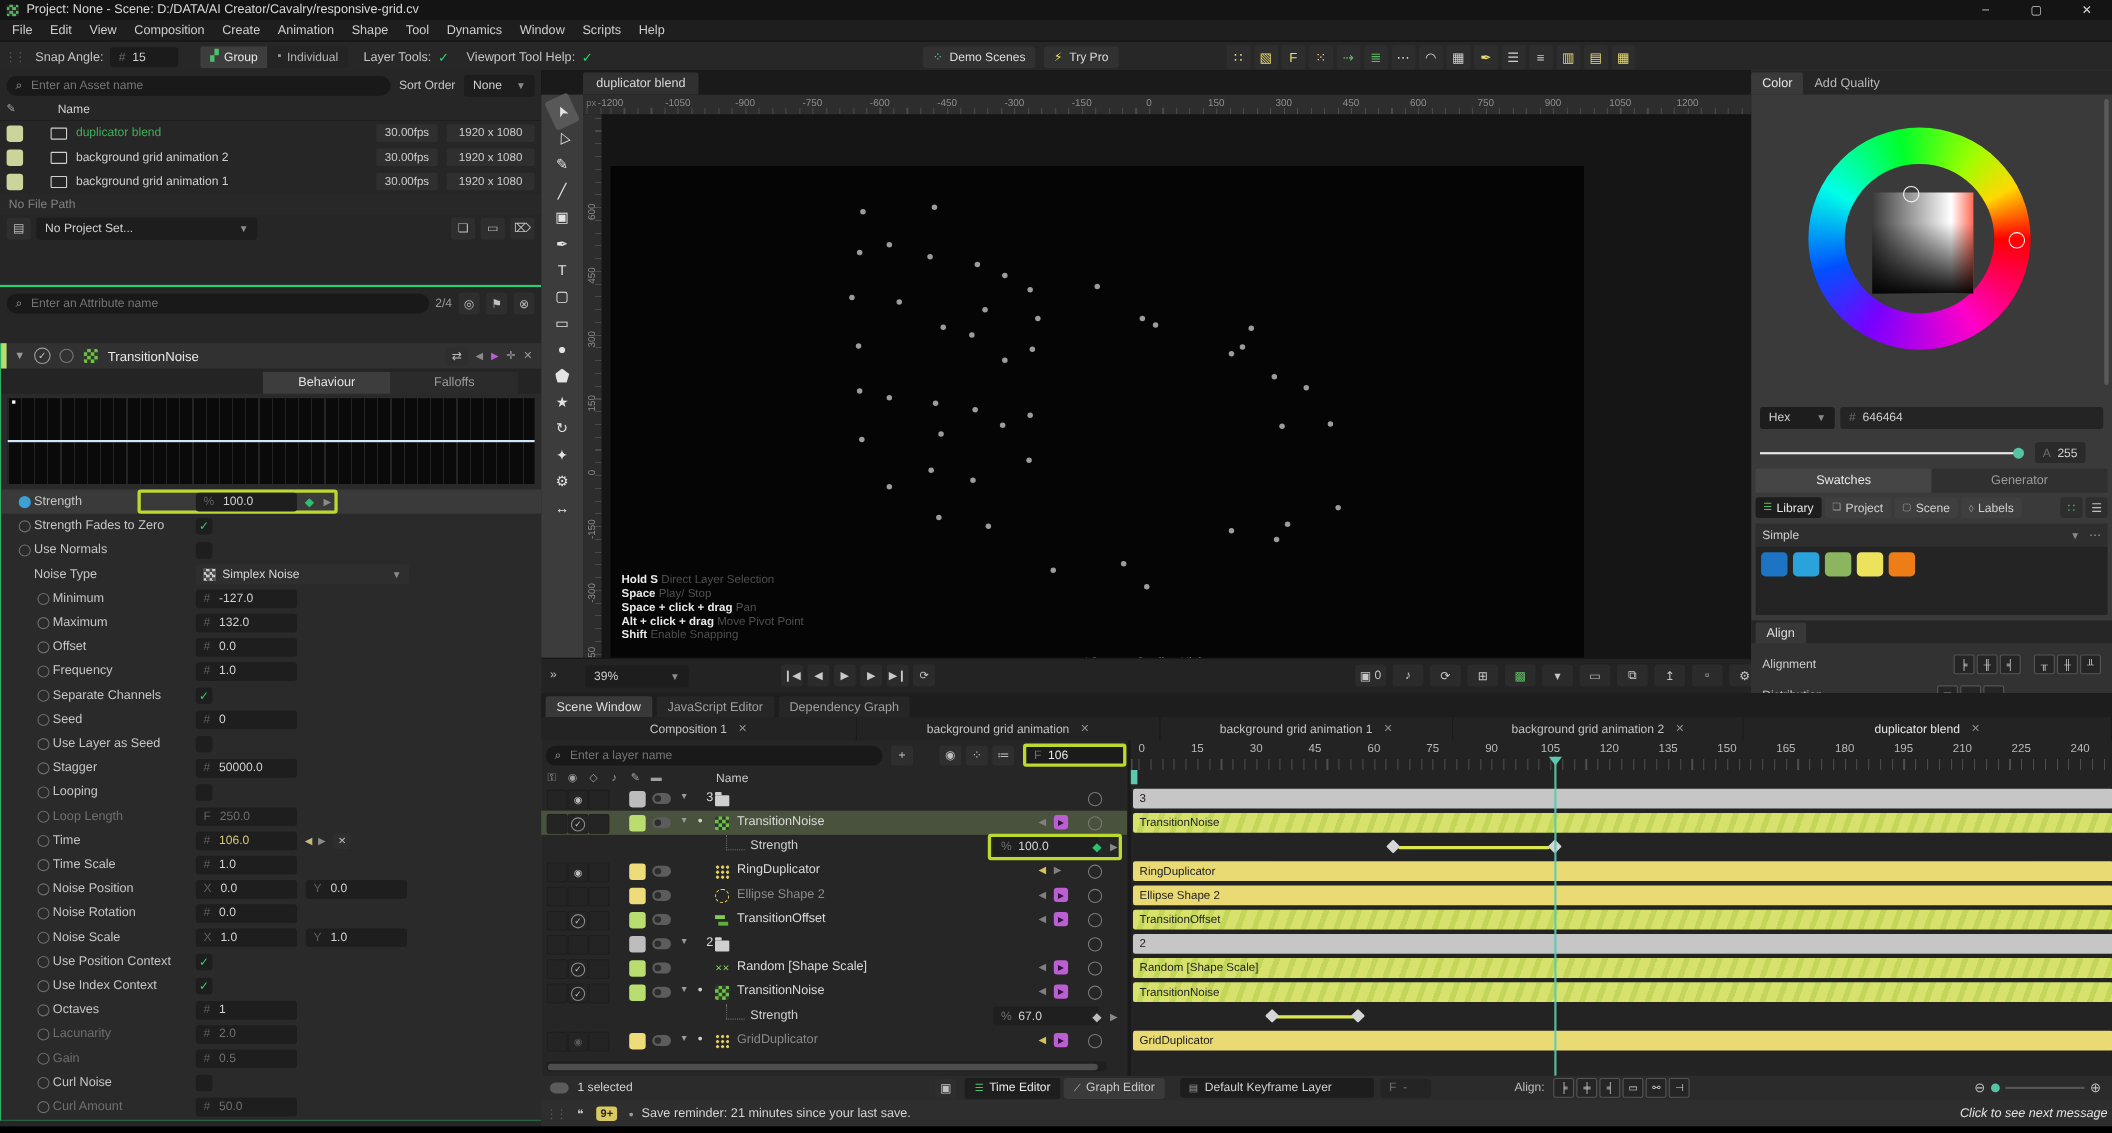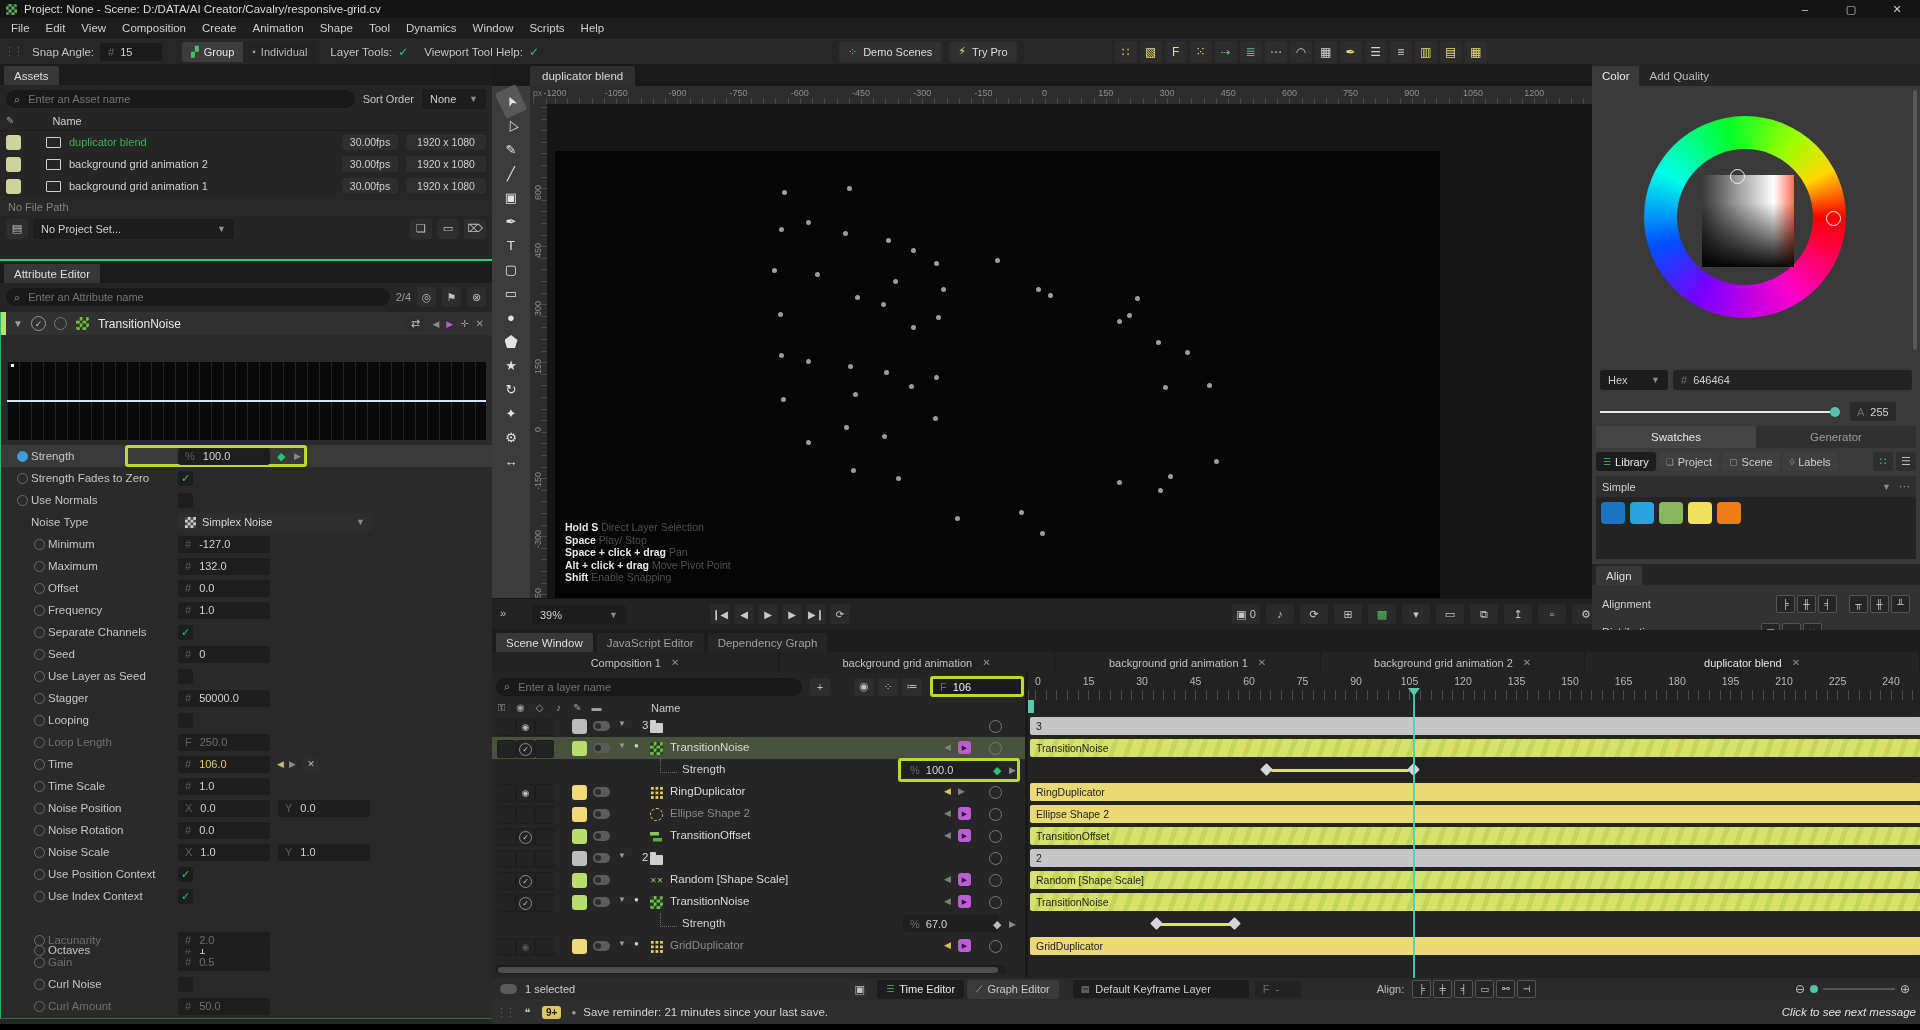--- a/index.html
+++ b/index.html
@@ -263,23 +263,20 @@
       <div class="tbi" style="color: rgb(232, 220, 114);">✒</div>
       <div class="tbi" style="color: rgb(207, 207, 207);">☰</div>
       <div class="tbi" style="color: rgb(207, 207, 207);">≡</div>
       <div class="tbi" style="color: rgb(232, 220, 114);">▥</div>
       <div class="tbi" style="color: rgb(232, 220, 114);">▤</div>
       <div class="tbi" style="color: rgb(232, 220, 114);">▦</div>
     </div>
 </div>
 
 <div class="abs" id="left">
-  <div class="tabbar">
-      <div class="tab">Assets</div>
-    </div>
   <div class="row" style="padding:4px 6px 2px 6px;gap:8px;">
     <div class="searchpill" style="flex:1">
       <span class="mag">⌕</span>
       <input placeholder="Enter an Asset name" style="">
     </div>
     <span style="color:#c4c4c4">Sort Order</span>
     <div class="fakesel" style="width:48px">
       <span>None</span>
         <span class="caret">▼</span>
     </div>
@@ -321,23 +318,20 @@
     <div style="margin-left:auto;display:flex;gap:5px;">
       <div class="small-btn">❏</div>
       <div class="small-btn">▭</div>
       <div class="small-btn">⌦</div>
     </div>
   </div>
 </div>
 <div class="abs" id="splitter-green"></div>
 
 <div class="abs" style="left:0;top:262px;width:492px;height:50px;background:#262626;">
-  <div class="tabbar">
-      <div class="tab">Attribute Editor</div>
-    </div>
   <div class="row" style="padding:4px 6px;gap:6px;">
     <div class="searchpill" style="flex:1">
       <span class="mag">⌕</span>
       <input placeholder="Enter an Attribute name" style="">
     </div>
     <span style="color:#9a9a9a">2/4</span>
     <div class="small-btn" style="width:19px">◎</div>
     <div class="small-btn" style="width:19px">⚑</div>
     <div class="small-btn" style="width:19px">⊗</div>
   </div>
@@ -352,20 +346,24 @@
     <span class="ico-noise" style="margin-left:9px"></span>
     <span style="margin-left:9px;font-size:12px;color:#e8e8e8;">TransitionNoise</span>
     <div style="margin-left:auto;display:flex;align-items:center;gap:7px;padding-right:8px;">
       <div class="small-btn" style="height:16px;width:20px">⇄</div>
       <span style="color:#8a8a8a;font-size:9px">◀</span>
       <span style="color:#bd5ad2;font-size:9px">▶</span>
       <span style="color:#9a9a9a;font-size:10px">✛</span>
       <span style="color:#9a9a9a;font-size:10px">✕</span>
     </div>
   </div>
+  <div id="attr-tabs">
+    <div class="atab on">Behaviour</div>
+    <div class="atab">Falloffs</div>
+  </div>
   <div id="graphstrip">
     <div id="graphline"></div>
     <div style="position:absolute;left:4px;top:2px;width:3px;height:3px;background:#fff;"></div>
   </div>
   <div id="attr-rows" style="position:absolute;left:0;top:133px;width:491px;">
       <div class="arow" style="top: 0px; background: rgb(58, 58, 58);">
         <div class="radio active" style="left: 16px;"></div>
         <div class="alabel" style="left: 30px;">Strength</div>
         <div class="hlbox" style="left: 124px; top: 0px; width: 176px; height: 16px;"></div>
         <div class="vfield" style="left: 177px;">
@@ -518,21 +516,21 @@
       <div class="arow" style="top: 418px;">
         <div class="radio" style="left: 33px;"></div>
         <div class="alabel" style="left: 47px;">Use Position Context</div>
         <div class="checkbox" style="left: 177px;">✓</div>
       </div>
       <div class="arow" style="top: 440px;">
         <div class="radio" style="left: 33px;"></div>
         <div class="alabel" style="left: 47px;">Use Index Context</div>
         <div class="checkbox" style="left: 177px;">✓</div>
       </div>
-      <div class="arow" style="top: 462px; margin-top: 32px;">
+      <div class="arow" style="top: 462px;">
         <div class="radio" style="left: 33px;"></div>
         <div class="alabel" style="left: 47px;">Octaves</div>
         <div class="vfield" style="left: 177px;">
           <div class="pfx">#</div>
           <div class="val">1</div>
         </div>
       </div>
       <div class="arow dim" style="top: 484px;">
         <div class="radio" style="left: 33px;"></div>
         <div class="alabel" style="left: 47px;">Lacunarity</div>

